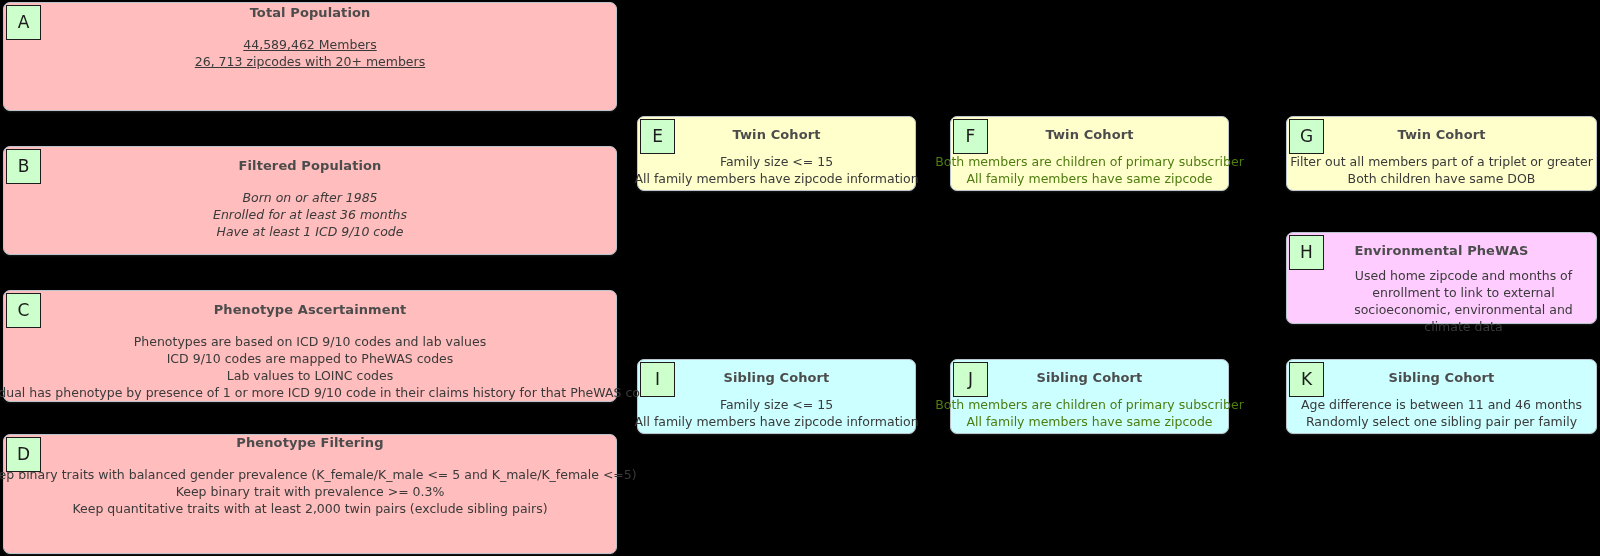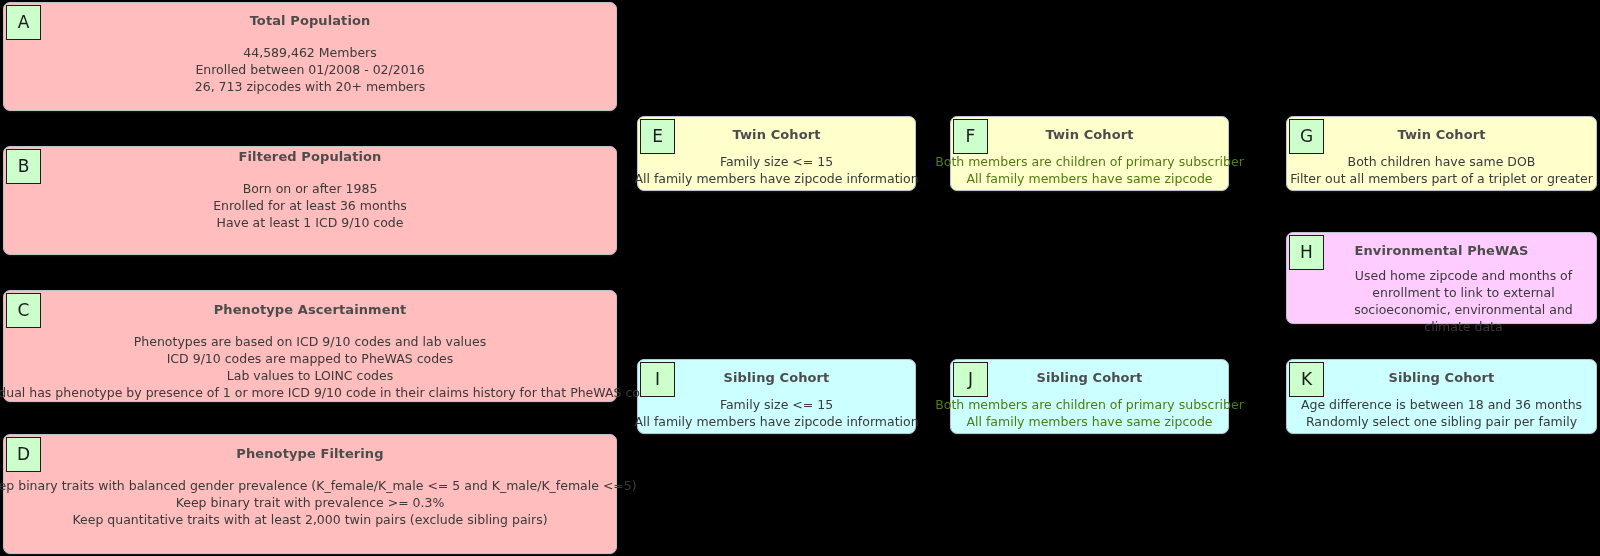--- a/index.html
+++ b/index.html
@@ -79,27 +79,27 @@
   }
   .lines.muted { color: #4d7c0f; }
   .lines .ln { white-space: nowrap; }
 
   
   #card-a { left: 3px;  top: 2px;   width: 614px; height: 109px; }
   #card-b { left: 3px;  top: 146px; width: 614px; height: 109px; }
   #card-c { left: 3px;  top: 290px; width: 614px; height: 112px; }
   #card-d { left: 3px;  top: 434px; width: 614px; height: 120px; }
 
-  #card-a .body { padding-top: 10px; }
-  #card-a .lines { margin-top: 16px; }
-  #card-b .body { padding-top: 2px; }
-  #card-b .lines { margin-top: 16px; }
+  #card-a .body { padding-top: 2px; }
+  #card-a .lines { margin-top: 16px; text-decoration: underline; }
+  #card-b .body { padding-top: 11px; }
+  #card-b .lines { margin-top: 16px; font-style: italic; }
   #card-c .body { padding-top: 11px; }
   #card-c .lines { margin-top: 16px; }
-  #card-d .body { padding-top: 11px; }
+  #card-d .body { padding-top: 0; }
   #card-d .lines { margin-top: 16px; }
 
   
   #card-e { left: 637px; top: 116px; width: 279px; height: 75px; }
   #card-i { left: 637px; top: 359px; width: 279px; height: 75px; }
 
   
   #card-f { left: 950px; top: 116px; width: 279px; height: 75px; }
   #card-j { left: 950px; top: 359px; width: 279px; height: 75px; }
 
@@ -122,21 +122,20 @@
 <body>
 
 <div class="stage">
 
   <div class="card pink" id="card-a">
     <div class="tag">A</div>
     <div class="body">
       <div class="title">Total Population</div>
       <div class="lines">
         <div class="ln">44,589,462 Members</div>
-        <div class="ln">Enrolled between 01/2008 - 02/2016</div>
         <div class="ln">26, 713 zipcodes with 20+ members</div>
       </div>
     </div>
   </div>
 
   <div class="card pink" id="card-b">
     <div class="tag">B</div>
     <div class="body">
       <div class="title">Filtered Population</div>
       <div class="lines">
@@ -192,22 +191,22 @@
         <div class="ln">All family members have same zipcode</div>
       </div>
     </div>
   </div>
 
   <div class="card yellow" id="card-g">
     <div class="tag">G</div>
     <div class="body">
       <div class="title">Twin Cohort</div>
       <div class="lines">
+        <div class="ln">Filter out all members part of a triplet or greater</div>
         <div class="ln">Both children have same DOB</div>
-        <div class="ln">Filter out all members part of a triplet or greater</div>
       </div>
     </div>
   </div>
 
   <div class="card violet" id="card-h">
     <div class="tag">H</div>
     <div class="body">
       <div class="title">Environmental PheWAS</div>
       <div class="lines">
         <div class="ln">Used home zipcode and months of enrollment to link to external socioeconomic, environmental and climate data</div>
@@ -235,19 +234,19 @@
         <div class="ln">All family members have same zipcode</div>
       </div>
     </div>
   </div>
 
   <div class="card cyan" id="card-k">
     <div class="tag">K</div>
     <div class="body">
       <div class="title">Sibling Cohort</div>
       <div class="lines">
-        <div class="ln">Age difference is between 18 and 36 months</div>
+        <div class="ln">Age difference is between 11 and 46 months</div>
         <div class="ln">Randomly select one sibling pair per family</div>
       </div>
     </div>
   </div>
 
 </div>
 
 </body></html>

